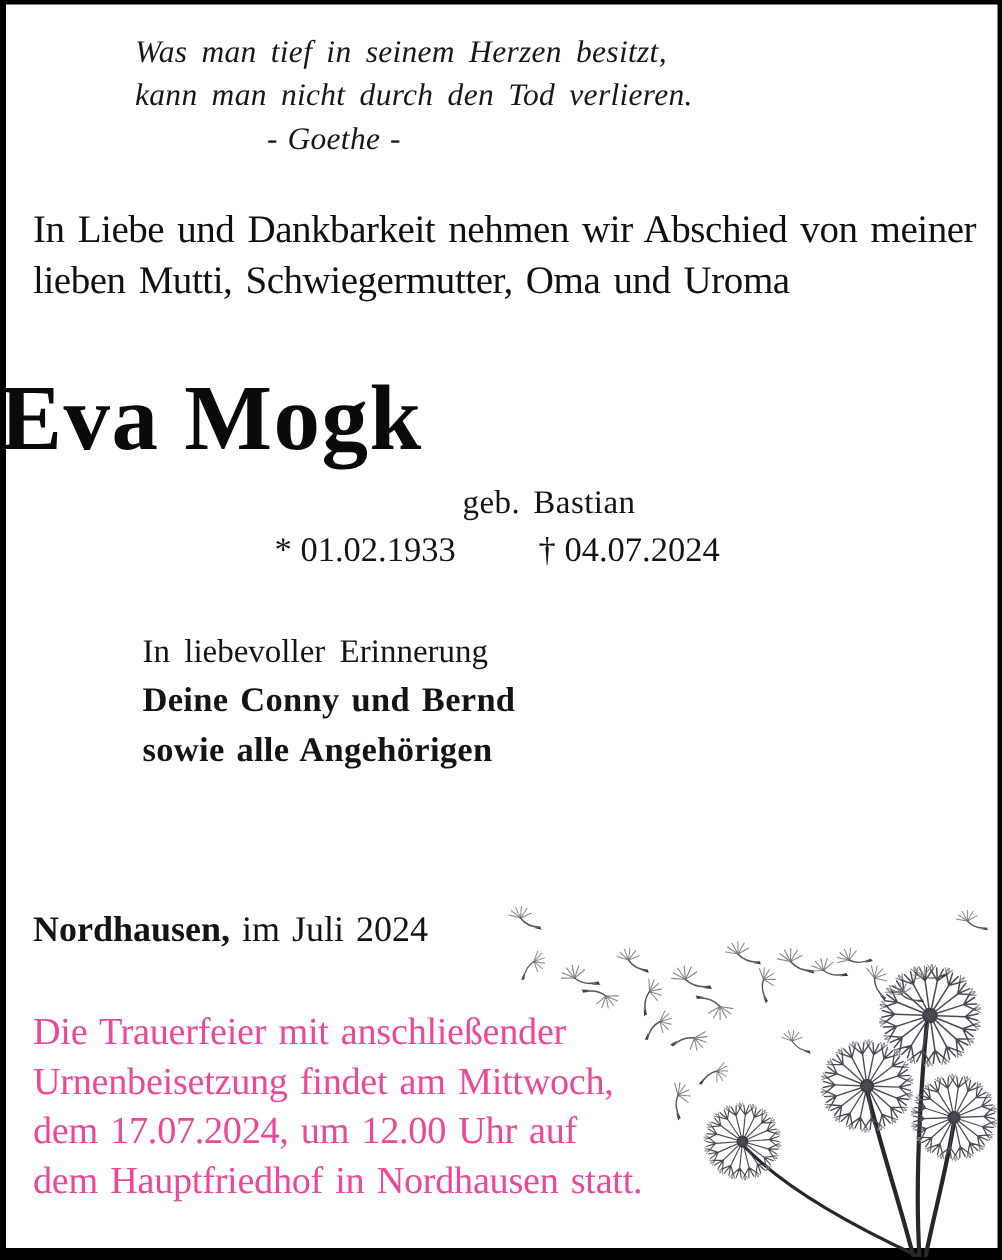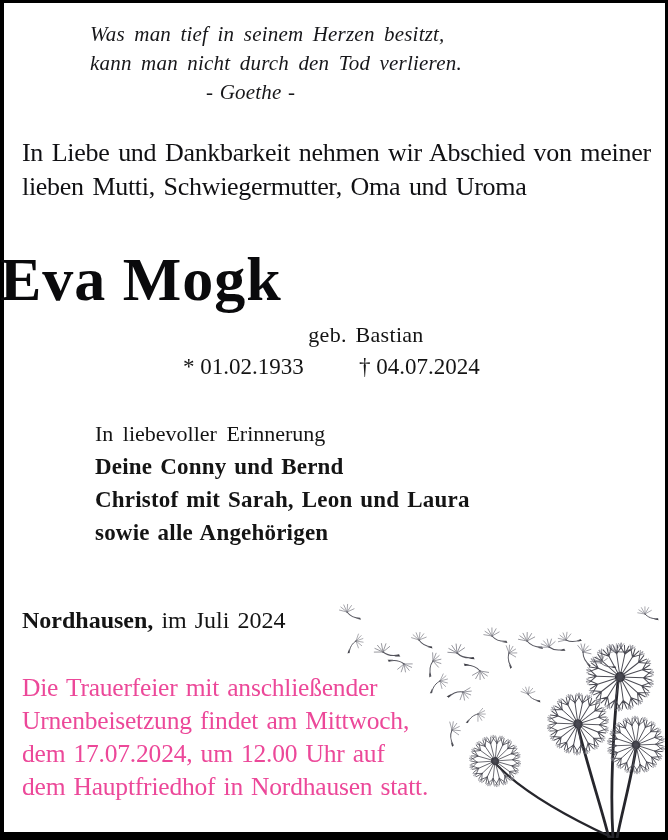--- a/index.html
+++ b/index.html
@@ -14,21 +14,21 @@
   #frame-right{right:0;top:0;width:3px;height:840px;}
   #frame-bottom{left:0;bottom:0;width:668px;height:8px;}
 
   .abs{position:absolute;}
 
   .quote{
     left:90px;top:20px;
     font-style:italic;font-size:21px;line-height:29px;
     word-spacing:4px;letter-spacing:0.2px;color:#17171a;
   }
-  .quote .attribution{margin-left:116px;word-spacing:1px;}
+  .quote .attribution{margin-left:88px;word-spacing:1px;}
 
   .intro{
     left:22px;top:136px;
     font-size:26px;line-height:34px;letter-spacing:-0.3px;word-spacing:2.5px;
     color:#101013;
   }
 
   .name{
     left:0;top:244px;width:668px;
     font-size:62px;font-weight:bold;letter-spacing:1px;color:#0a0a0c;
@@ -79,21 +79,20 @@
 <div class="abs name">Eva Mogk</div>
 <div class="abs maiden">geb. Bastian</div>
 <div class="abs dates">
   <span class="birth">* 01.02.1933</span>
   <span class="death">† 04.07.2024</span>
 </div>
 
 <div class="abs mourners">
   <div class="heading">In liebevoller Erinnerung</div>
   <div class="m-line">Deine Conny und Bernd</div>
-  <div class="m-line">Christof mit Sarah, Leon und Laura</div>
   <div class="m-line">sowie alle Angehörigen</div>
 </div>
 
 <div class="abs dateline">
   <span class="place">Nordhausen,</span><span class="when"> im Juli 2024</span>
 </div>
 
 <div class="abs funeral">
   <div>Die Trauerfeier mit anschließender</div>
   <div>Urnenbeisetzung findet am Mittwoch,</div>

